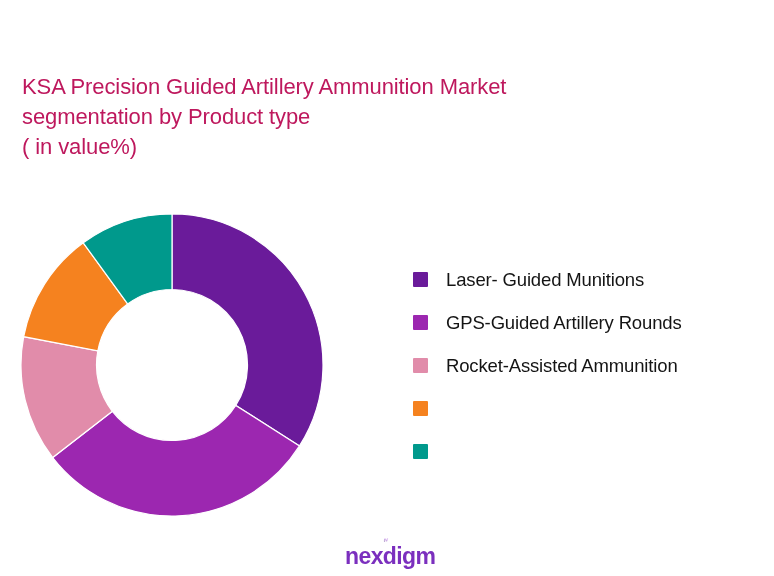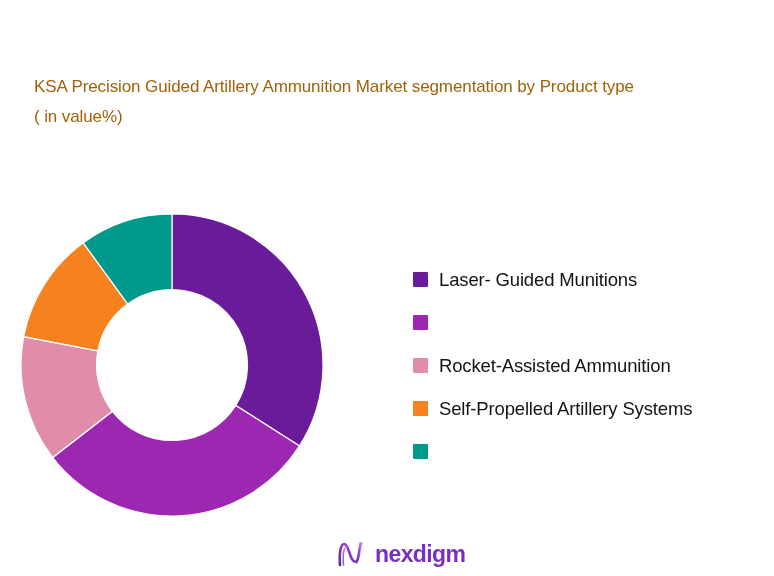--- a/index.html
+++ b/index.html
@@ -17,27 +17,26 @@
     color: #1a1a1a;
     position: relative;
   }
 
   
   #chart-title {
     position: absolute;
     left: 22px;
     top: 72px;
     width: 620px;
-    font-size: 17px;
+    font-size: 22px;
     line-height: 30px;
     font-weight: 400;
     letter-spacing: -0.1px;
-    color: #a16207;
+    color: #be185d;
     white-space: pre-line;
-    margin-left: 12px;
   }
 
   
   #donut-wrap {
     position: absolute;
     left: 21px;
     top: 214px;
     width: 302px;
     height: 302px;
   }
@@ -55,36 +54,37 @@
     align-items: center;
     height: 43px;
   }
   .legend-swatch {
     width: 15px;
     height: 15px;
     flex: 0 0 15px;
     border-radius: 1px;
   }
   .legend-label {
-    margin-left: 11px;
+    margin-left: 18px;
     font-size: 18.5px;
     line-height: 22px;
     color: #141414;
     letter-spacing: -0.15px;
     white-space: nowrap;
   }
 
   
   #brand-logo {
     position: absolute;
     left: 336px;
     top: 538px;
     display: flex;
     align-items: center;
     height: 32px;
+    flex-direction: column;
   }
   #brand-mark { display: block; width: 30px; height: 28px; }
   #brand-wordmark {
     margin-left: 9px;
     font-size: 23px;
     font-weight: 700;
     letter-spacing: -0.6px;
     color: #7B2FBE;
     line-height: 28px;
   }
@@ -109,30 +109,30 @@
 
 <div id="legend">
 
   <div class="legend-item">
     <span class="legend-swatch" style="background: rgb(106, 27, 154);"></span>
     <span class="legend-label">Laser- Guided Munitions</span>
   </div>
 
   <div class="legend-item">
     <span class="legend-swatch" style="background: rgb(156, 39, 176);"></span>
+    <span class="legend-label">GPS-Guided Artillery Rounds</span>
   </div>
 
   <div class="legend-item">
     <span class="legend-swatch" style="background: rgb(225, 140, 170);"></span>
     <span class="legend-label">Rocket-Assisted Ammunition</span>
   </div>
 
   <div class="legend-item">
     <span class="legend-swatch" style="background: rgb(245, 130, 31);"></span>
-    <span class="legend-label">Self-Propelled Artillery Systems</span>
   </div>
 
   <div class="legend-item">
     <span class="legend-swatch" style="background: rgb(0, 153, 140);"></span>
   </div>
 
 </div>
 
 <div id="brand-logo">
   <svg id="brand-mark" viewBox="0 0 30 28">

